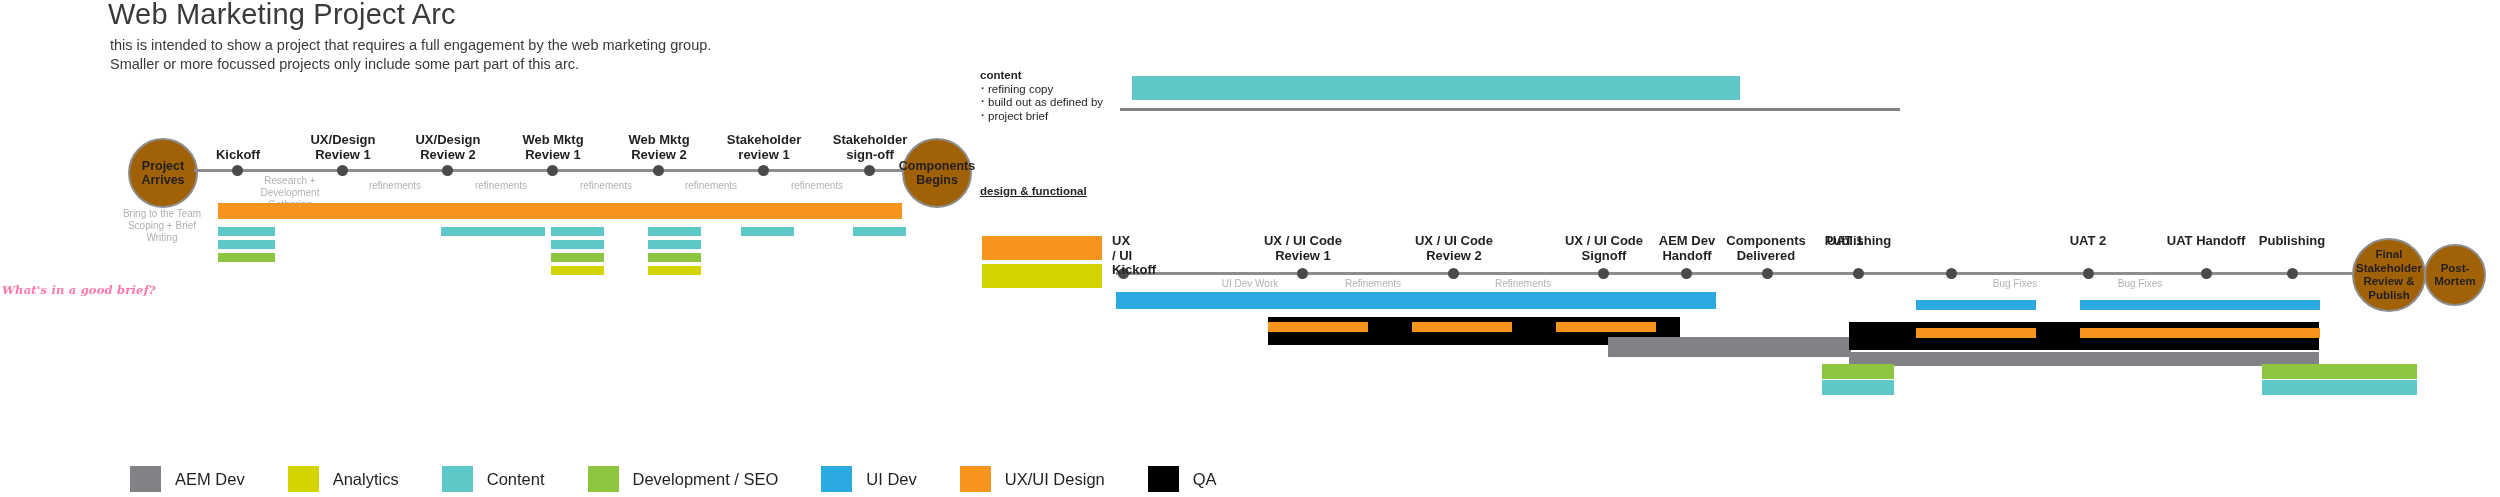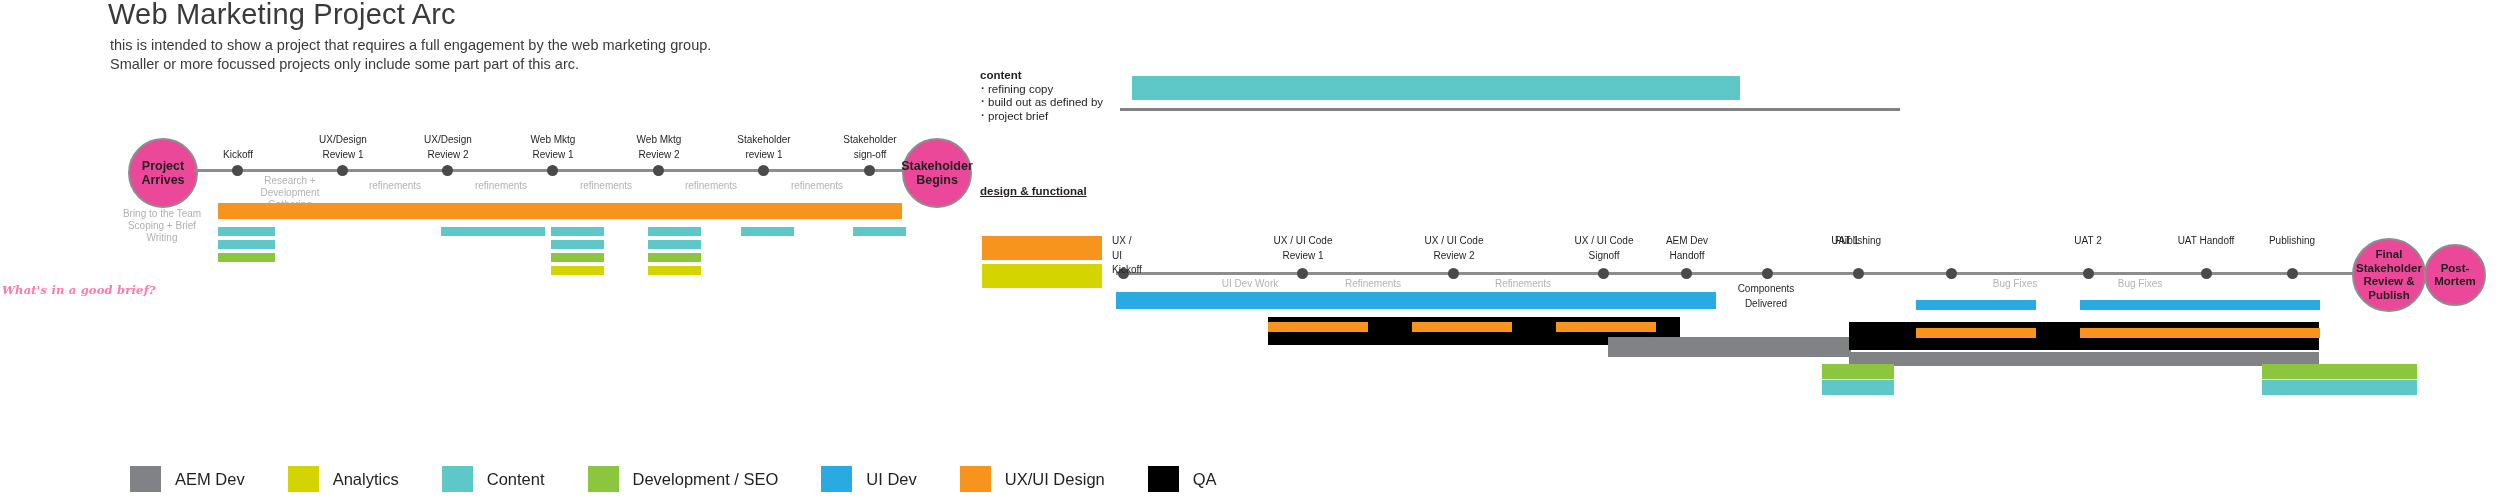--- a/index.html
+++ b/index.html
@@ -27,24 +27,24 @@
     font-family:"DejaVu Serif",serif;font-style:italic;font-weight:700;
     letter-spacing:.2px;white-space:nowrap;
   }
 
   
   .tl-line{background:#8d8d8d;height:3px;}
   .tl-dot{width:11px;height:11px;border-radius:50%;background:#4a4a4a;}
   .tl-circle{
     border:2.5px solid #8d8d8d;border-radius:50%;
     display:flex;align-items:center;justify-content:center;text-align:center;
-    font-size:12.5px;line-height:14.5px;font-weight:700;color:#231f20;background:#ec4899;
+    font-size:12.5px;line-height:14.5px;font-weight:700;color:#231f20;background:#a16207;
   }
   .ms-label{
-    text-align:center;font-size:10px;line-height:14.5px;font-weight:400;
+    text-align:center;font-size:13px;line-height:14.5px;font-weight:700;
     color:#231f20;white-space:pre-line;
   }
   .seg-label{
     text-align:center;font-size:10px;line-height:12px;color:#b3b3b3;font-weight:400;
     white-space:pre-line;
   }
   .grey-note{
     text-align:center;font-size:10px;line-height:12px;color:#b0b0b0;
     white-space:pre-line;
   }
@@ -110,21 +110,21 @@
   <div class="abs seg-label" style="left:240px;top:175px;width:100px;">Research +
 Development
 Gathering</div>
   <div class="abs seg-label" style="left:345px;top:180px;width:100px;">refinements</div>
   <div class="abs seg-label" style="left:451px;top:180px;width:100px;">refinements</div>
   <div class="abs seg-label" style="left:556px;top:180px;width:100px;">refinements</div>
   <div class="abs seg-label" style="left:661px;top:180px;width:100px;">refinements</div>
   <div class="abs seg-label" style="left:767px;top:180px;width:100px;">refinements</div>
 
   <div class="abs tl-circle" style="left:902px;top:138px;width:66px;height:66px;">
-    <span>Stakeholder
+    <span>Components
 Begins</span>
   </div>
 </div>
 
 <div class="abs midblock" style="left:980px;top:69px;width:135px;">
   <div class="hd">content</div>
   <ul>
     <li>refining copy</li>
     <li>build out as defined by</li>
     <li style="list-style:none;padding-left:8px;">   project brief</li>
@@ -153,21 +153,21 @@
   <div class="abs ms-label" style="left:1112px;top:234px;width:24px;text-align:left;">UX / UI
 Kickoff</div>
   <div class="abs ms-label" style="left:1253px;top:234px;width:100px;">UX / UI Code
 Review 1</div>
   <div class="abs ms-label" style="left:1404px;top:234px;width:100px;">UX / UI Code
 Review 2</div>
   <div class="abs ms-label" style="left:1554px;top:234px;width:100px;">UX / UI Code
 Signoff</div>
   <div class="abs ms-label" style="left:1637px;top:234px;width:100px;">AEM Dev
 Handoff</div>
-  <div class="abs ms-label" style="left:1716px;top:234px;width:100px;margin-top:48px;">Components
+  <div class="abs ms-label" style="left:1716px;top:234px;width:100px;">Components
 Delivered</div>
   <div class="abs ms-label" style="left:1808px;top:234px;width:100px;">Publishing</div>
   <div class="abs ms-label" style="left:1795px;top:234px;width:100px;">UAT 1</div>
   <div class="abs ms-label" style="left:2038px;top:234px;width:100px;">UAT 2</div>
   <div class="abs ms-label" style="left:2156px;top:234px;width:100px;">UAT Handoff</div>
   <div class="abs ms-label" style="left:2242px;top:234px;width:100px;">Publishing</div>
 
   <div class="abs seg-label" style="left:1190px;top:278px;width:120px;">UI Dev Work</div>
   <div class="abs seg-label" style="left:1313px;top:278px;width:120px;">Refinements</div>
   <div class="abs seg-label" style="left:1463px;top:278px;width:120px;">Refinements</div>

